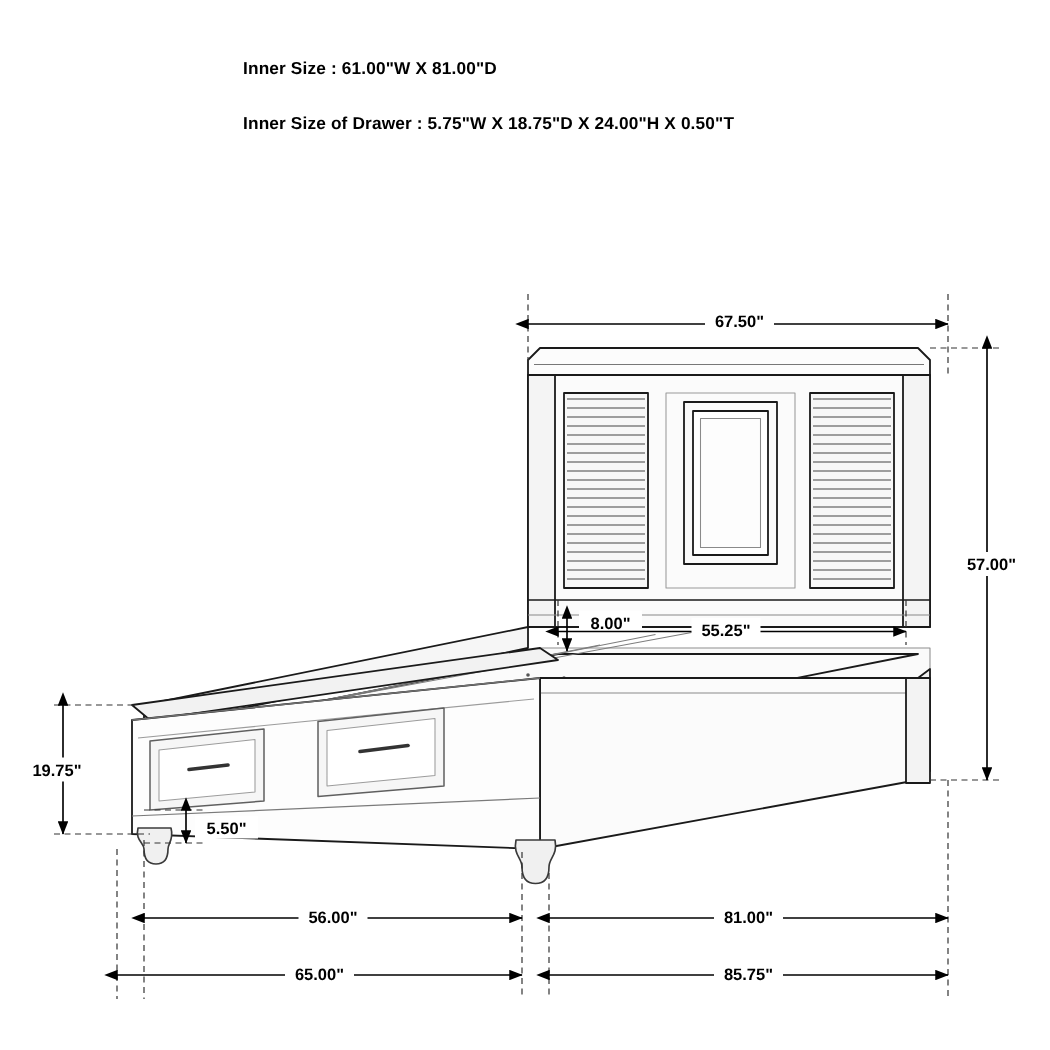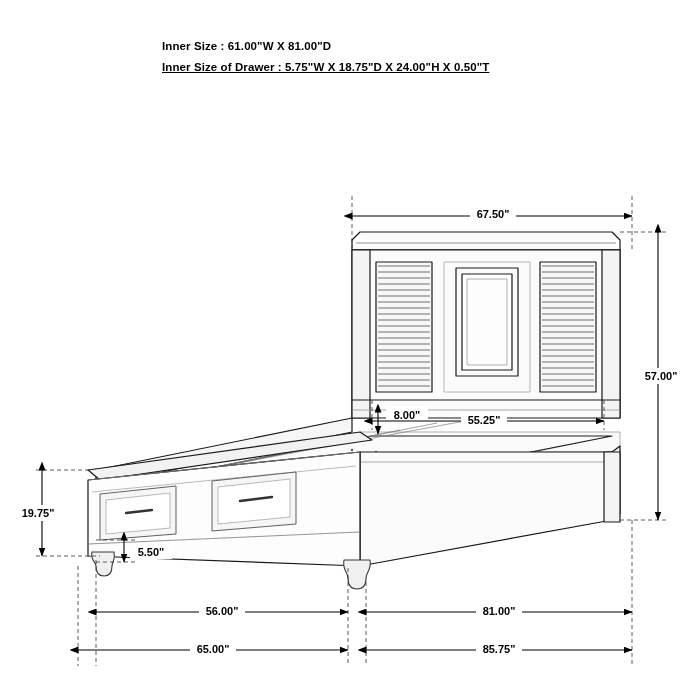--- a/index.html
+++ b/index.html
@@ -20,21 +20,21 @@
     height: 700px;
   }
   .note {
     position: absolute;
     font-weight: bold;
     font-size: 11.5px;
     letter-spacing: 0.1px;
     white-space: nowrap;
   }
   #note1 { left: 162px; top: 40px; }
-  #note2 { left: 162px; top: 61px; text-decoration: underline; }
+  #note2 { left: 162px; top: 77px; }
 
   svg.diagram {
     position: absolute;
     left: 0;
     top: 0;
     width: 700px;
     height: 700px;
   }
   .dimtext {
     font-family: "Liberation Sans", sans-serif;

